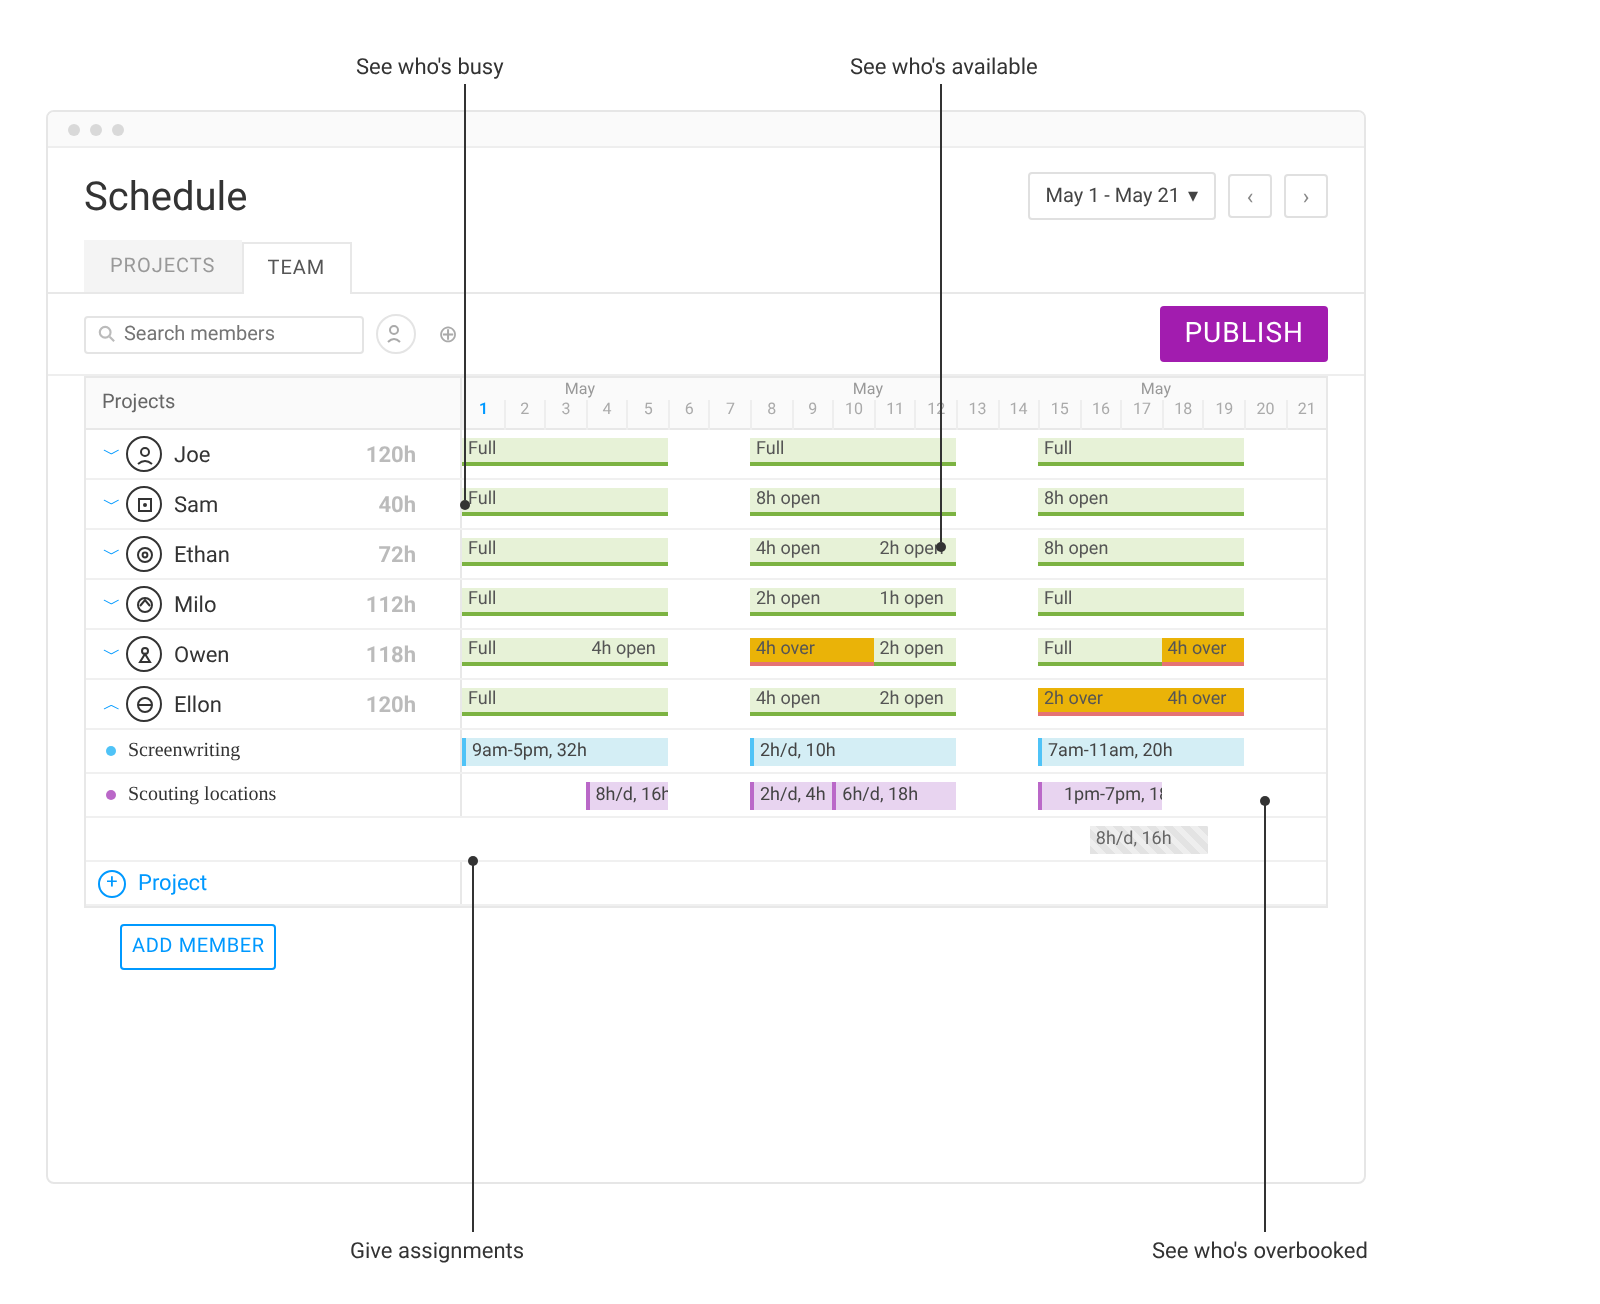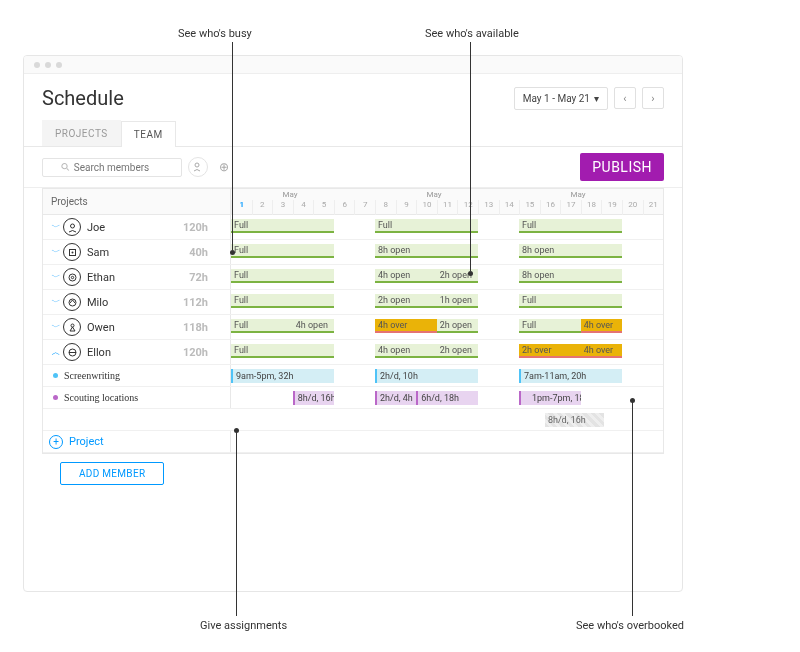--- a/index.html
+++ b/index.html
@@ -19,21 +19,21 @@
   .header h1 { font-size: 20px; font-weight: 400; color: #333; }
   .header-right { display: flex; align-items: center; gap: 6px; }
   .date-dd { border: 1px solid #e0e0e0; font-size: 10px; color: #444; padding: 5px 8px; border-radius: 2px; display: flex; align-items: center; gap: 4px; }
   .nav-btn { border: 1px solid #e0e0e0; width: 22px; height: 22px; display: flex; align-items: center; justify-content: center; font-size: 11px; color: #888; border-radius: 2px; }
 
   .tabs { display: flex; padding: 0 18px; border-bottom: 1px solid #e8e8e8; gap: 0; }
   .tab { font-size: 10px; letter-spacing: .5px; padding: 7px 12px; color: #999; border: 1px solid transparent; border-bottom: none; background: #f4f4f4; }
   .tab.active { background: #fff; color: #555; border-color: #e8e8e8; position: relative; top: 1px; }
 
   .toolbar { display: flex; align-items: center; padding: 6px 18px; border-bottom: 1px solid #eee; gap: 6px; }
-  .search { border: 1px solid #e4e4e4; border-radius: 2px; display: flex; align-items: center; padding: 3px 18px; width: 140px; }
+  .search { border: 1px solid #e4e4e4; border-radius: 2px; display: flex; align-items: center; padding: 3px 6px; width: 140px; }
   .search svg { margin-right: 4px; }
   .search input { border: none; font-size: 10px; width: 100%; outline: none; color: #666; }
   .icon-btn { width: 20px; height: 20px; border: 1px solid #e4e4e4; border-radius: 50%; display: flex; align-items: center; justify-content: center; color: #aaa; }
   .icon-btn.plain { border: none; }
   .publish { margin-left: auto; background: #a21caf; color: #fff; font-size: 14px; letter-spacing: .5px; padding: 6px 12px; border-radius: 2px; }
 
   .grid-wrap { padding: 0 18px 10px 18px; }
   .grid { border: 1px solid #e8e8e8; background: #fff; position: relative; }
   .grid-header { display: flex; background: #fafafa; border-bottom: 1px solid #e8e8e8; height: 26px; }
   .left-col { width: 188px; flex-shrink: 0; border-right: 1px solid #e8e8e8; }
@@ -66,34 +66,34 @@
   .bar.task-purple { background: #e8d4f0; border-color: #ba68c8; color: #444; border-bottom: none; height: 14px; top:4px; border-left: 2px solid #ba68c8;}
   .bar.task-grey { background: repeating-linear-gradient(45deg,#e3e3e3,#e3e3e3 3px,#eee 3px,#eee 6px); border:none; color:#666; height:14px; top:4px;}
 
   .sub-row .left-col { padding-left: 10px; }
   .sub-row .dotc { width: 5px; height: 5px; border-radius: 50%; margin-right: 6px; }
   .sub-row .name { font-size: 10px; font-family: Liberation Serif, serif; }
 
   .add-project { color: #09f; display: flex; align-items: center; gap: 6px; font-size: 11px; padding: 6px 8px; }
   .add-project .plus { width: 14px; height: 14px; border: 1.2px solid #09f; border-radius: 50%; display: flex; align-items: center; justify-content: center; font-size: 10px; }
 
-  .add-member { margin: 8px 18px; display: inline-block; border: 1px solid #09f; color: #09f; font-size: 10px; letter-spacing: .3px; padding: 5px 18px; border-radius: 2px; }
+  .add-member { margin: 8px 18px; display: inline-block; border: 1px solid #09f; color: #09f; font-size: 10px; letter-spacing: .3px; padding: 5px 5px; border-radius: 2px; }
 </style>
 </head>
 <body>
 
 <div class="annot" style="left:178px; top:27px;">See who's busy</div>
 <div class="annot-line" style="left:232px; top:42px; width:1px; height:208px;"></div>
 <div class="annot-dot" style="left:230px; top:250px;"></div>
 
 <div class="annot" style="left:425px; top:27px;">See who's available</div>
 <div class="annot-line" style="left:470px; top:42px; width:1px; height:229px;"></div>
 <div class="annot-dot" style="left:468px; top:271px;"></div>
 
-<div class="annot" style="left:200px; top:619px;">Give assignments</div>
+<div class="annot" style="left:175px; top:619px;">Give assignments</div>
 <div class="annot-line" style="left:236px; top:432px; width:1px; height:184px;"></div>
 <div class="annot-dot" style="left:234px; top:428px;"></div>
 
 <div class="annot" style="left:576px; top:619px;">See who's overbooked</div>
 <div class="annot-line" style="left:632px; top:402px; width:1px; height:214px;"></div>
 <div class="annot-dot" style="left:630px; top:398px;"></div>
 
 <div class="window">
   <div class="titlebar">
     <div class="dot"></div>

